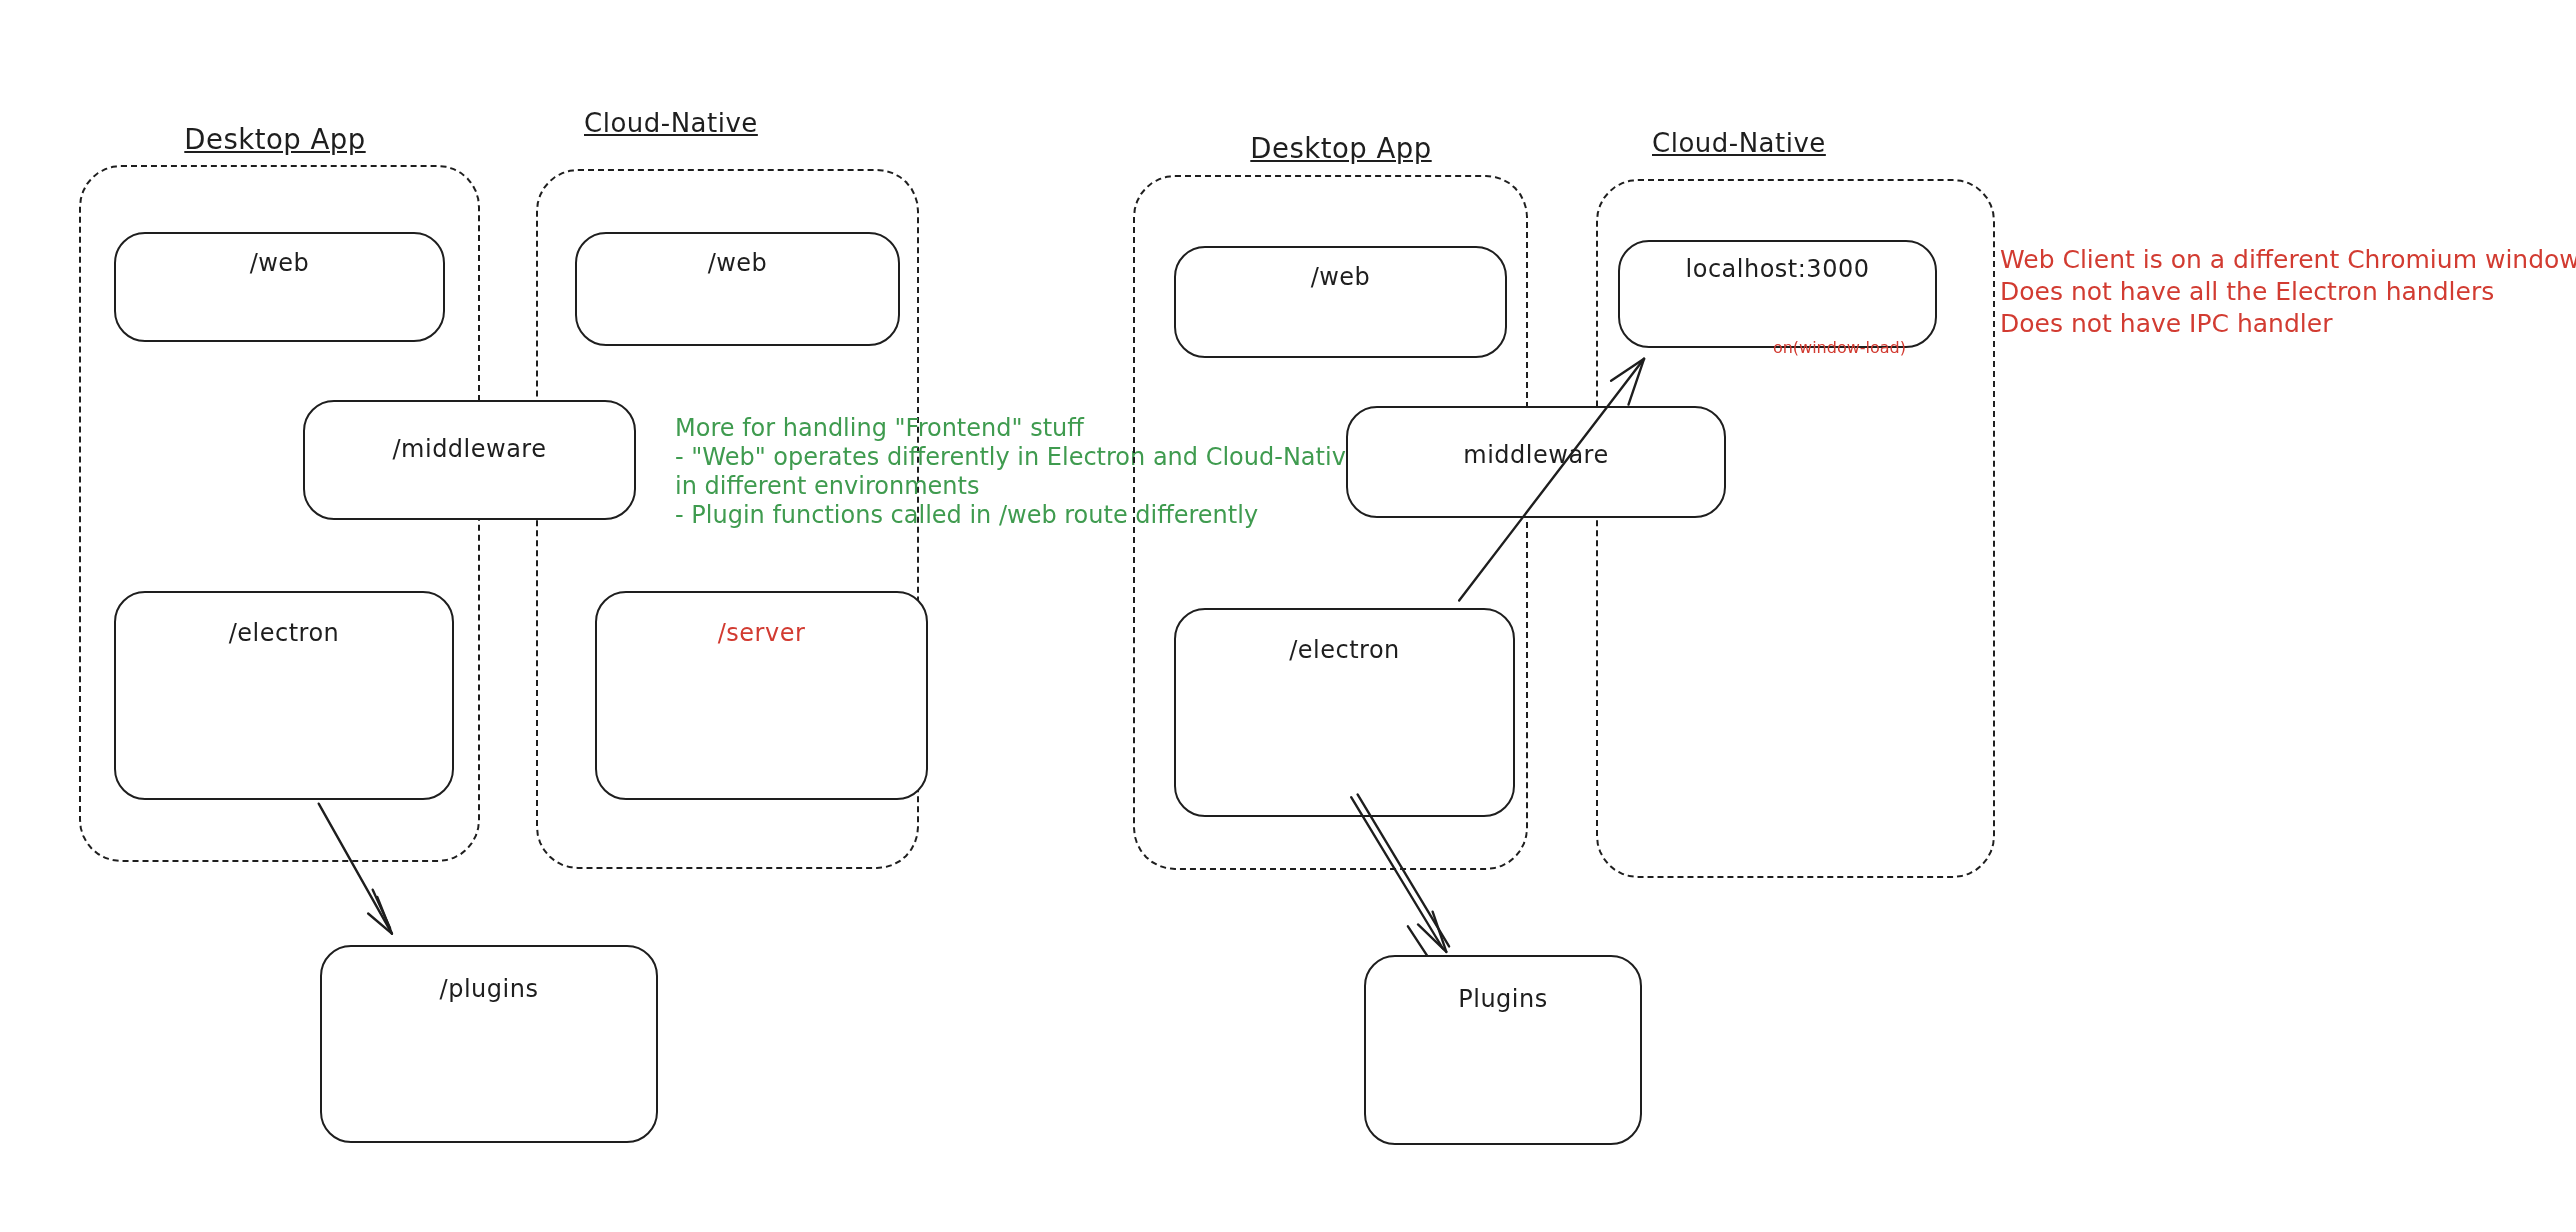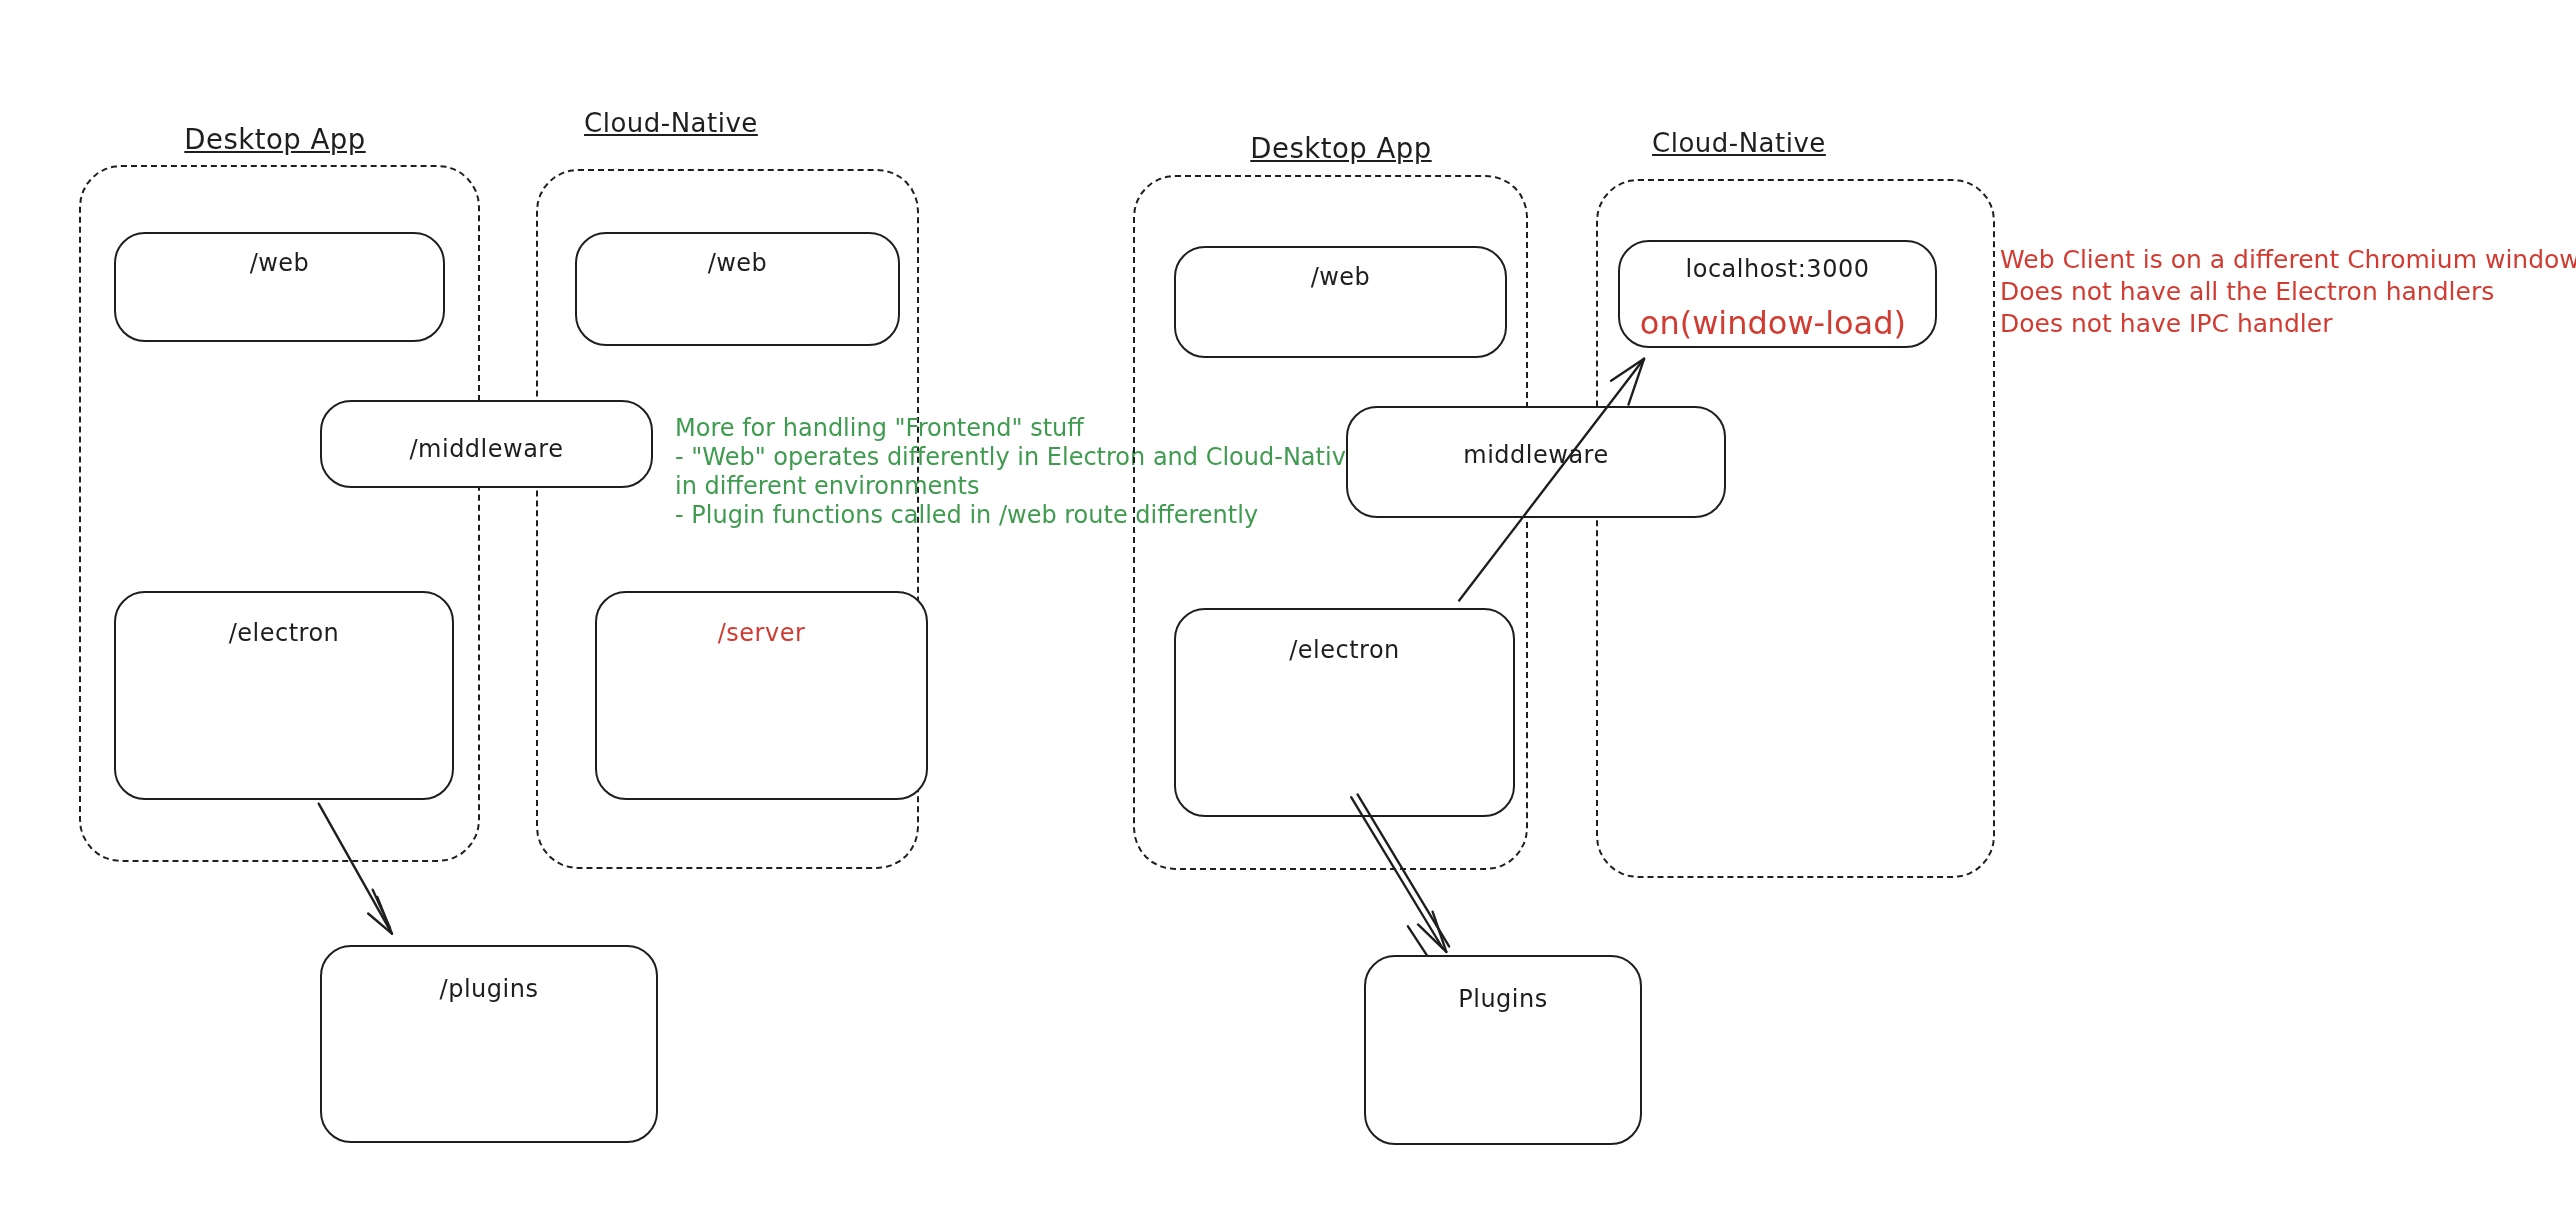--- a/index.html
+++ b/index.html
@@ -20,21 +20,21 @@
   .group-label{
     position:absolute;font-size:27.5px;letter-spacing:0.5px;white-space:nowrap;text-align:center;text-decoration:underline;
   }
   .annotation{position:absolute;white-space:nowrap;}
   .annotation .ann-line{display:block;}
   .annotation-green{color:#3f9b4f;font-size:24px;line-height:29px;}
   .annotation-red{color:#d23b31;font-size:25px;line-height:32px;}
   .red-text{color:#d23b31;}
   .arrows{position:absolute;left:0;top:0;width:2576px;height:1232px;pointer-events:none;}
   .arrows path{fill:none;stroke:#1e1e1e;stroke-width:2.6;stroke-linecap:round;}
-  .sub-label{position:absolute;font-size:32px;white-space:nowrap;}
+  .sub-label{position:absolute;font-size:16px;white-space:nowrap;margin-top:34px;}
 </style>
 </head>
 <body>
 
 <div class="canvas">
 
   <div class="group-label" style="left:179px;top:123px;width:192px;">Desktop App</div>
 
   <div class="group-label" style="left:584px;top:108px;width:169px;font-size:26px;">Cloud-Native</div>
 
@@ -43,21 +43,21 @@
   <div class="dashed-container" style="left:536px;top:169px;width:379px;height:696px;"></div>
 
   <div class="node" style="left:114px;top:232px;width:331px;height:110px;">
     <span class="node-label" style="margin-top:14.6px;">/web</span>
   </div>
 
   <div class="node" style="left:575px;top:232px;width:325px;height:114px;">
     <span class="node-label" style="margin-top:14.6px;">/web</span>
   </div>
 
-  <div class="node" style="left:320px;top:400px;width:333px;height:88px;border-radius:31px;">
+  <div class="node" style="left:303px;top:400px;width:333px;height:120px;border-radius:31px;">
     <span class="node-label" style="margin-top:33px;">/middleware</span>
   </div>
 
   <div class="annotation annotation-green" style="left:675px;top:414px;">
     <span class="ann-line">More for handling "Frontend" stuff</span>
     <span class="ann-line">- "Web" operates differently in Electron and Cloud-Native</span>
     <span class="ann-line">in different environments</span>
     <span class="ann-line">- Plugin functions called in /web route differently</span>
   </div>
 

